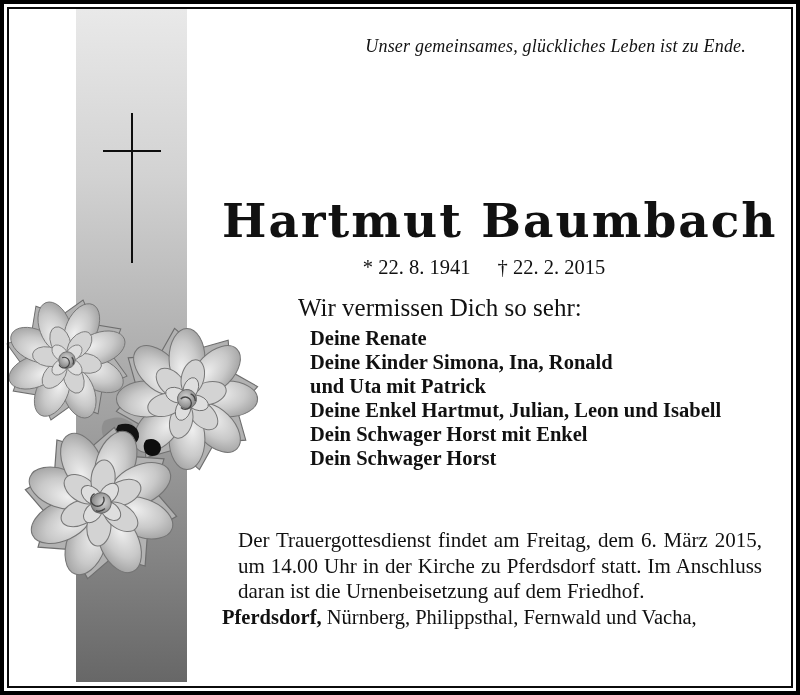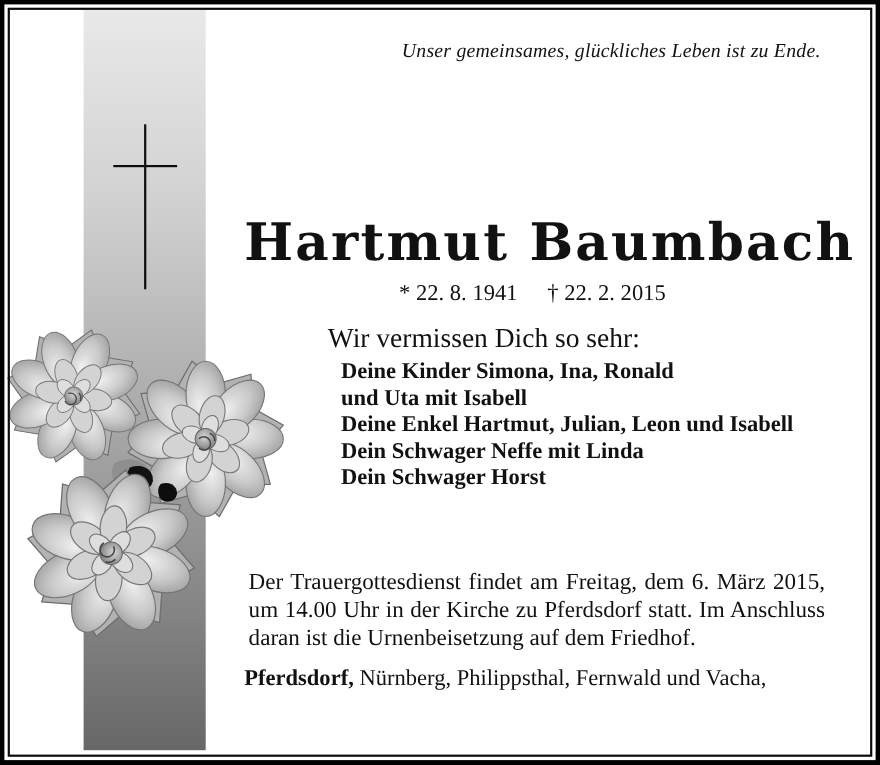--- a/index.html
+++ b/index.html
@@ -25,21 +25,21 @@
   .opening{position:absolute;top:74px;width:524px;margin:0;
            font-size:21px;line-height:26px;text-align:justify;}
   .name{position:absolute;top:189px;width:524px;margin:0;text-align:center;
         font-family:"DejaVu Serif",serif;font-weight:700;font-size:47px;
         letter-spacing:2px;white-space:nowrap;}
   .dates{position:absolute;top:252px;width:524px;text-align:center;font-size:20.5px;}
   .dates .death{margin-left:22px;}
   .miss{position:absolute;top:290px;left:76px;font-size:25px;}
   .mourners{position:absolute;top:322px;left:88px;font-weight:700;
             font-size:20.5px;line-height:24px;white-space:nowrap;}
-  .service{position:absolute;top:508px;width:524px;margin:4px;
+  .service{position:absolute;top:508px;width:524px;margin:16px;
            font-size:21px;line-height:25.5px;text-align:justify;}
   .cities{position:absolute;top:602px;width:524px;font-size:20.5px;}
   .b{font-weight:700;}
   .dateline{position:absolute;top:626px;width:524px;font-size:20.5px;}
 </style>
 </head>
 <body>
 
 <div class="page">
   <div class="frame-white">
@@ -107,24 +107,25 @@
       <h1 class="name">Hartmut Baumbach</h1>
 
       <div class="dates">
         <span class="birth">* 22. 8. 1941</span>
         <span class="death">† 22. 2. 2015</span>
       </div>
 
       <div class="miss">Wir vermissen Dich so sehr:</div>
 
       <div class="mourners">
+        <div>Deine Renate</div>
         <div>Deine Kinder Simona, Ina, Ronald</div>
-        <div>und Uta mit Isabell</div>
+        <div>und Uta mit Patrick</div>
         <div>Deine Enkel Hartmut, Julian, Leon und Isabell</div>
-        <div>Dein Schwager Neffe mit Linda</div>
+        <div>Dein Schwager Horst mit Enkel</div>
         <div>Dein Schwager Horst</div>
       </div>
 
       <p class="service">Der Trauergottesdienst findet am Freitag, dem 6. März 2015, um 14.00 Uhr in der Kirche zu Pferdsdorf statt. Im Anschluss daran ist die Urnenbeisetzung auf dem Friedhof.</p>
 
       <div class="cities">
         <span class="b">Pferdsdorf,</span>
         <span>Nürnberg, Philippsthal, Fernwald und Vacha,</span>
       </div>
 

